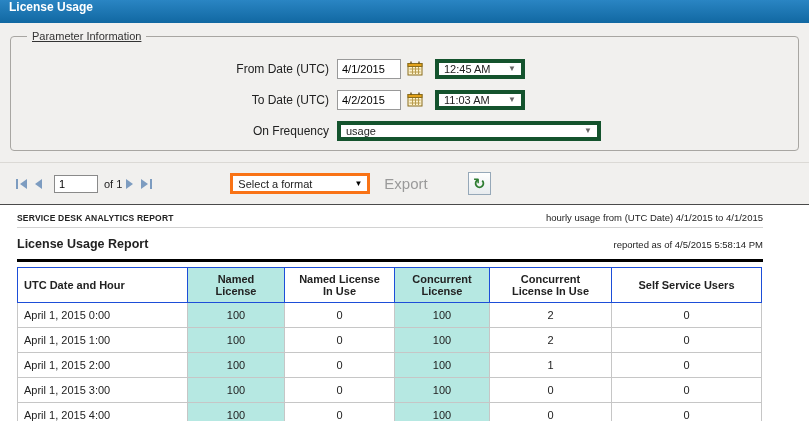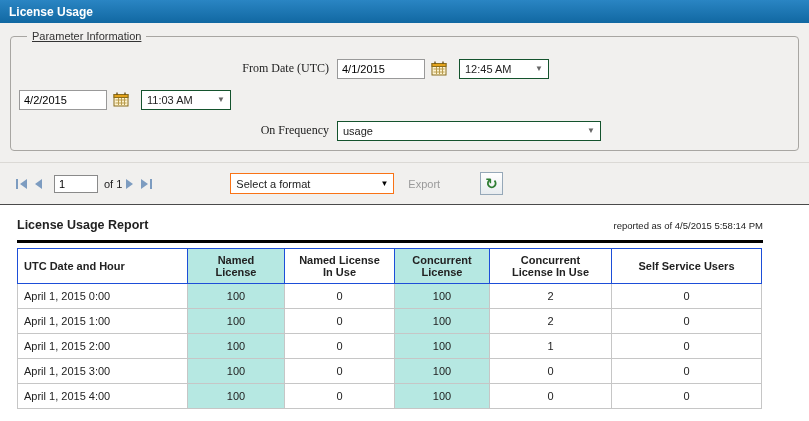--- a/index.html
+++ b/index.html
@@ -13,58 +13,58 @@
   .screen { width: 809px; height: 421px; position: relative; overflow: hidden; }
 
   
   .titlebar {
     height: 23px;
     background: linear-gradient(to bottom, #2a85c3, #1168a2);
     color: #fff;
     font-weight: bold;
     font-size: 12px;
     display: flex;
-    align-items: center;
+    align-items: flex-start;
     padding: 0 9px;
   }
 
   
   fieldset.params {
     margin: 7px 10px 0 10px;
     border: 1px solid #a8a6a2;
     border-radius: 4px;
     padding: 10px 8px 10px 8px;
     height: 121px;
   }
   fieldset.params legend {
     font-size: 11px;
     color: #333;
     padding: 0 5px;
     margin-left: 8px;
     text-decoration: underline;
   }
   .param-row { display: flex; align-items: center; margin: 6px 0 10px 0; height: 21px; }
-  .param-label { width: 318px; text-align: right; padding-right: 8px; font-size: 12px; color: #222; font-family: Liberation Serif, serif; }
+  .param-label { width: 318px; text-align: right; padding-right: 8px; font-size: 12px; color: #222; }
   input.date-input {
-    width: 88px; height: 20px;
+    width: 64px; height: 20px;
     border: 1px solid #999;
     font-size: 11px;
     font-family: "Liberation Sans", "DejaVu Sans", sans-serif;
     padding: 1px 4px;
     background: #fff;
   }
   .cal-btn {
     width: 20px; height: 19px;
     margin-left: 4px;
     display: inline-flex; align-items: center; justify-content: center;
     cursor: pointer;
   }
   .combo {
     height: 20px;
-    border: 1px solid #14532d;
+    border: 4px solid #14532d;
     background: #fff;
     display: inline-flex;
     align-items: center;
     justify-content: space-between;
     padding: 0 5px;
     font-size: 11px;
     cursor: pointer;
   }
   .combo .arrow { color: #666; font-size: 8px; margin-left: 6px; }
   .time-combo { width: 90px; margin-left: 10px; }
@@ -88,27 +88,27 @@
   input.page-input {
     width: 44px; height: 18px;
     border: 1px solid #8a8a8a;
     font-size: 11px; padding: 0 4px;
     margin: 0 6px 0 8px;
     background: #fff;
     font-family: "Liberation Sans", "DejaVu Sans", sans-serif;
   }
   .of-label { color: #222; }
   .format-combo {
-    width: 164px; margin-left: 74px;
-    border: 1px solid #f97316;
+    width: 140px; margin-left: 74px;
+    border: 3px solid #f97316;
     height: 21px;
     justify-content: space-between;
   }
   .format-combo .arrow { color: #000; }
-  .export-link { margin-left: 14px; color: #9a9a9a; font-size: 11px; }
+  .export-link { margin-left: 14px; color: #9a9a9a; font-size: 15px; }
   .refresh-btn {
     margin-left: 40px;
     width: 23px; height: 23px;
     border: 1px solid #96a8b8;
     background: linear-gradient(to bottom, #ffffff, #e8ecef);
     display: flex; align-items: center; justify-content: center;
     cursor: pointer;
   }
   .refresh-glyph { color: #2e7d32; font-size: 15px; font-weight: bold; line-height: 1; }
 
@@ -182,20 +182,21 @@
           <line x1="11.5" y1="6" x2="11.5" y2="13" stroke="#b99c4e" stroke-width="1"></line>
         </svg>
       </span>
       <div class="combo time-combo">
         <span>12:45 AM</span>
         <span class="arrow">▼</span>
       </div>
     </div>
 
     <div class="param-row">
+      <span class="param-label">To Date (UTC)</span>
       <input class="date-input" type="text" value="4/2/2015" style="">
       <span class="cal-btn">
         <svg width="16" height="15" viewBox="0 0 16 15">
           <rect x="1" y="2.5" width="14" height="11.5" fill="#fdf3d0" stroke="#8a6d1d" stroke-width="1"></rect>
           <rect x="1" y="2.5" width="14" height="3" fill="#e3a21a" stroke="#8a6d1d" stroke-width="1"></rect>
           <line x1="4" y1="0.5" x2="4" y2="3" stroke="#6b521a" stroke-width="1.4"></line>
           <line x1="12" y1="0.5" x2="12" y2="3" stroke="#6b521a" stroke-width="1.4"></line>
           <line x1="2.5" y1="8" x2="13.5" y2="8" stroke="#b99c4e" stroke-width="1"></line>
           <line x1="2.5" y1="11" x2="13.5" y2="11" stroke="#b99c4e" stroke-width="1"></line>
           <line x1="5.5" y1="6" x2="5.5" y2="13" stroke="#b99c4e" stroke-width="1"></line>
@@ -242,20 +243,24 @@
       <span>Select a format</span>
       <span class="arrow">▼</span>
     </div>
     <span class="export-link">Export</span>
     <div class="refresh-btn">
       <span class="refresh-glyph">↻</span>
     </div>
   </div>
 
   <div class="report">
+    <div class="meta-row">
+      <span class="meta-title">SERVICE DESK ANALYTICS REPORT</span>
+      <span class="meta-range">hourly usage from (UTC Date) 4/1/2015 to 4/1/2015</span>
+    </div>
     <div class="title-row">
       <span class="report-title">License Usage Report</span>
       <span class="reported-as">reported as of 4/5/2015 5:58:14 PM</span>
     </div>
     <div class="thick-divider"></div>
 
     <table class="usage">
       <colgroup>
         <col style="width:170px">
           <col style="width:97px">

